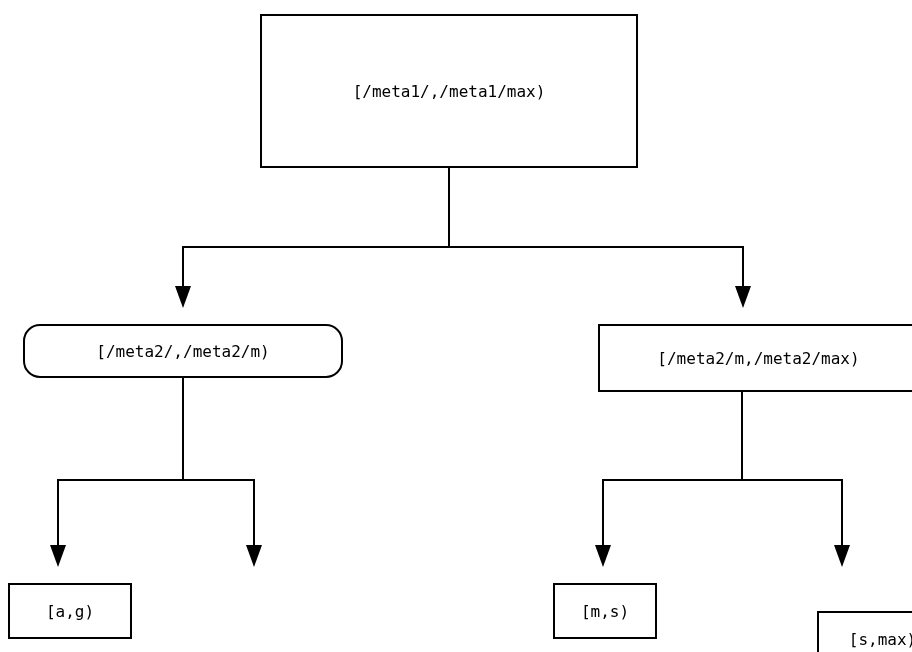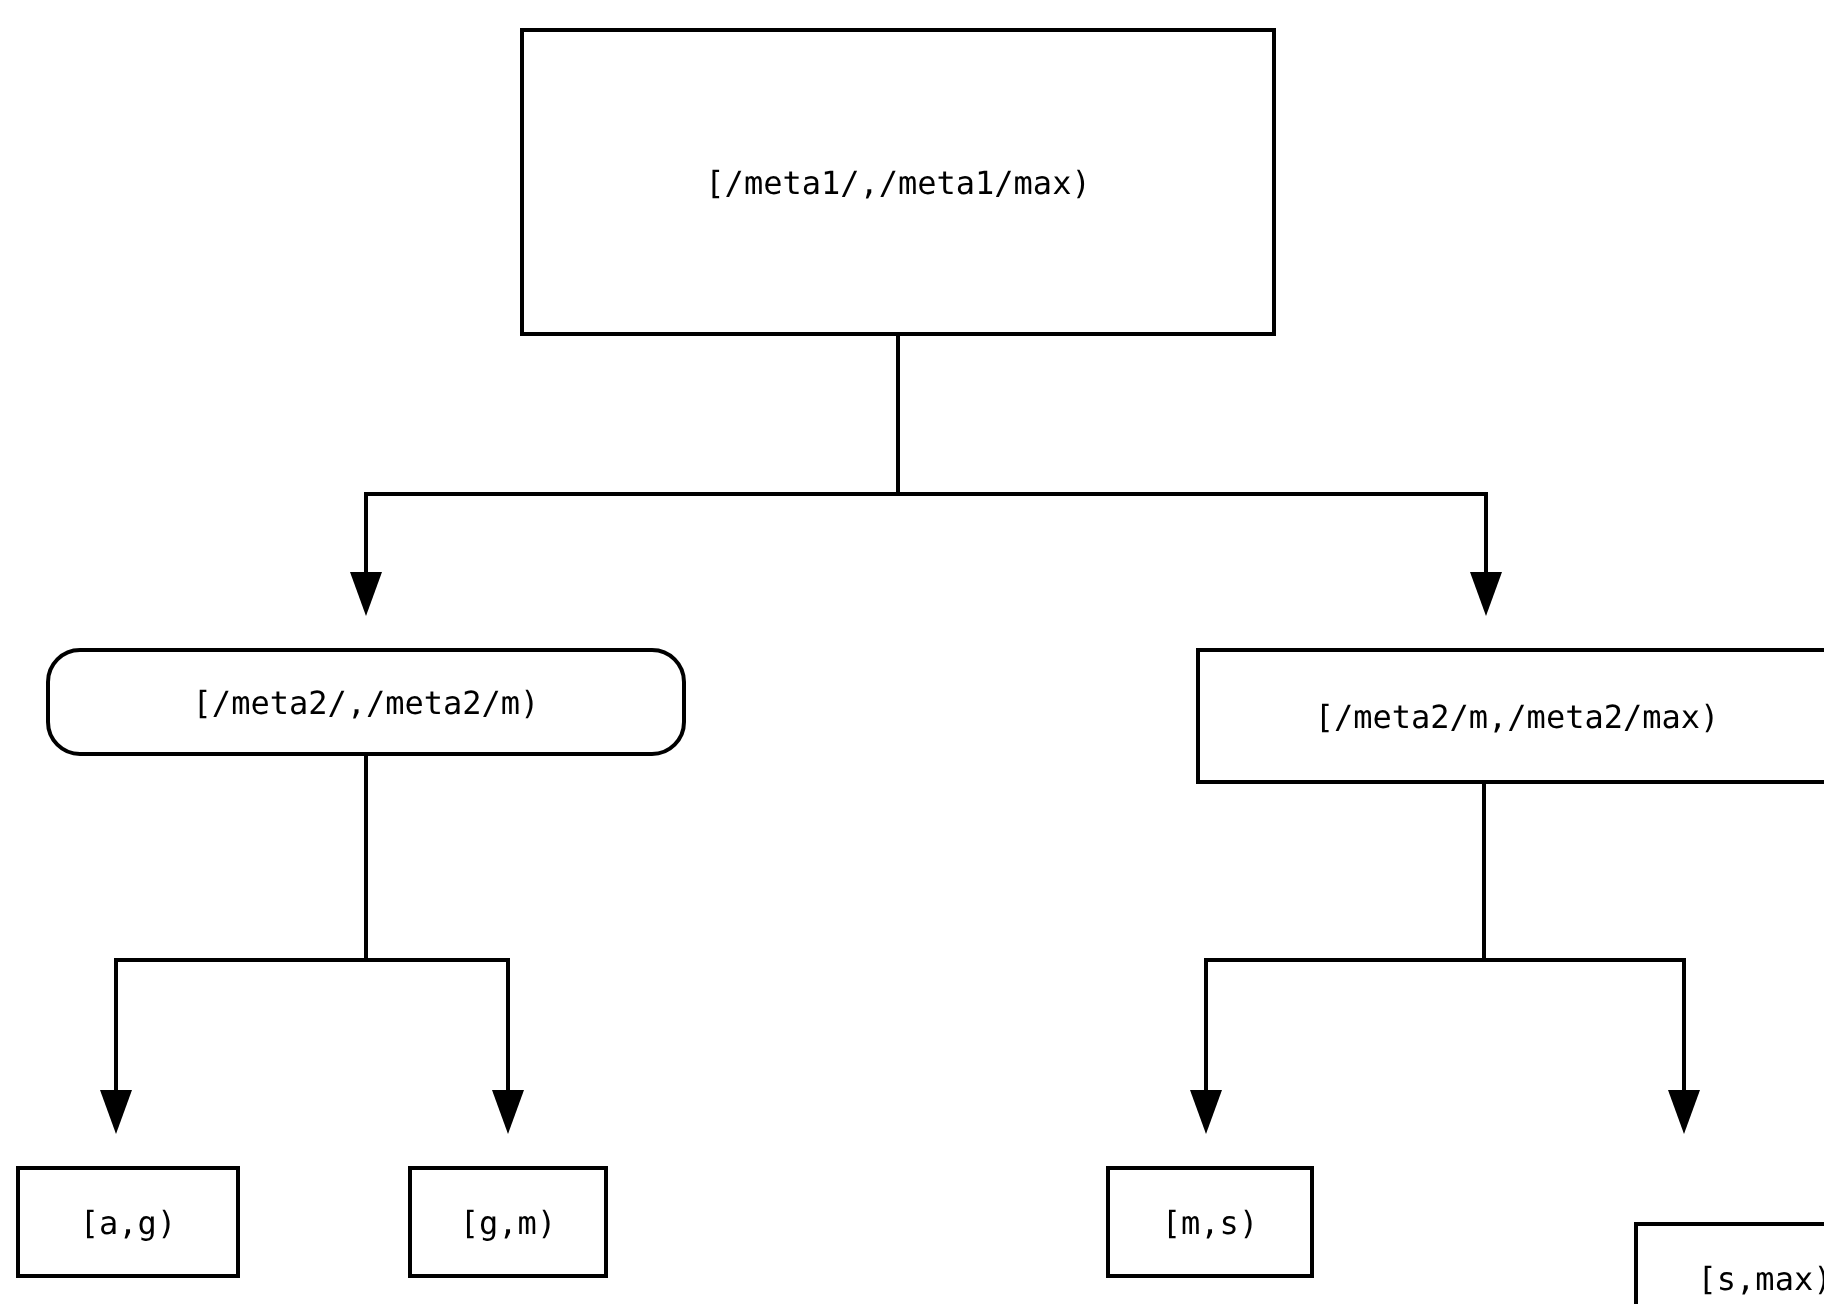--- a/index.html
+++ b/index.html
@@ -37,21 +37,21 @@
     height: 0;
     border-left: 8px solid transparent;
     border-right: 8px solid transparent;
     border-top: 22px solid var(--line, #000000);
   }
 
   
   .n-root  { left: 260px; top: 14px;  width: 378px; height: 154px; }
   .n-l2l   { left: 23px;  top: 324px; width: 320px; height: 54px; border-radius: 17px; }
   .n-l2r   { left: 598px; top: 324px; width: 321px; height: 68px; }
-  .n-ag    { left: 8px;   top: 583px; width: 112px; height: 56px; }
+  .n-ag    { left: 8px;   top: 583px; width: 124px; height: 56px; }
   .n-gm    { left: 204px; top: 583px; width: 100px; height: 56px; }
   .n-ms    { left: 553px; top: 583px; width: 104px; height: 56px; }
   .n-smax  { left: 817px; top: 583px; width: 131px; height: 56px; margin-top: 28px; }
 
   
   .c1-stem   { left: 448px; top: 168px; width: 2px;   height: 79px; }
   .c1-hbar   { left: 182px; top: 246px; width: 562px; height: 2px; }
   .c1-vleft  { left: 182px; top: 246px; width: 2px;   height: 42px; }
   .c1-vright { left: 742px; top: 246px; width: 2px;   height: 42px; }
   .c1-aleft  { left: 175px; top: 286px; }
@@ -108,23 +108,20 @@
   </div>
 
   <div class="node n-l2r">
     <span>[/meta2/m,/meta2/max)</span>
   </div>
 
   <div class="node n-ag">
     <span>[a,g)</span>
   </div>
 
-  <div class="node n-gm">
-    <span>[g,m)</span>
-  </div>
 
   <div class="node n-ms">
     <span>[m,s)</span>
   </div>
 
   <div class="node n-smax">
     <span>[s,max)</span>
   </div>
 
 </div>

